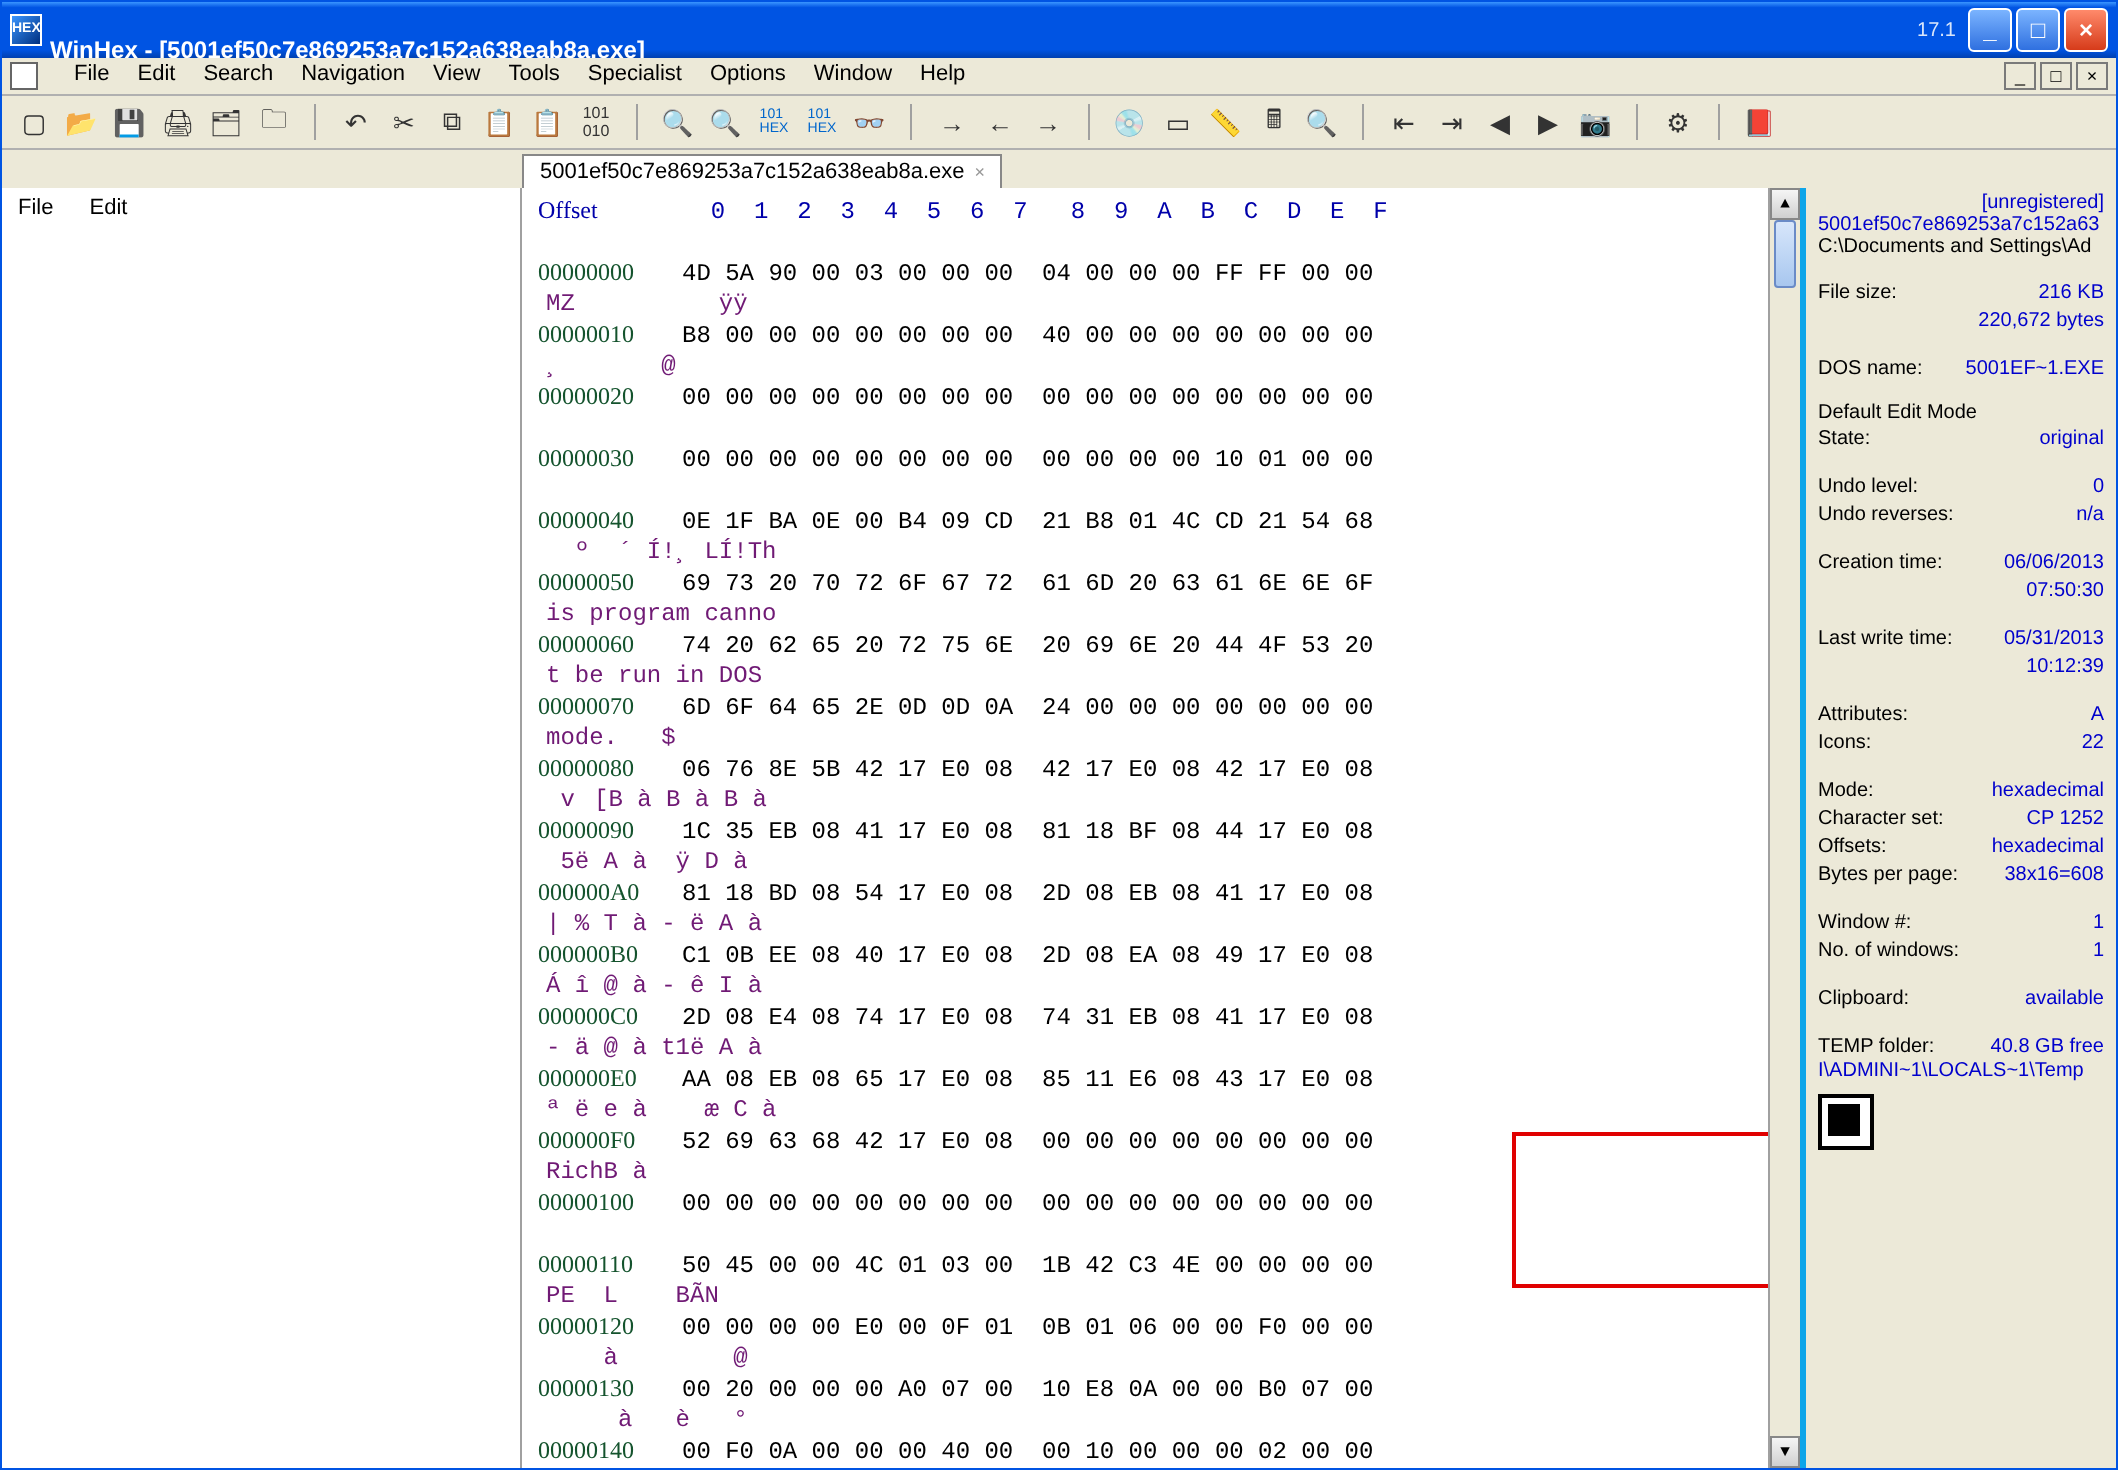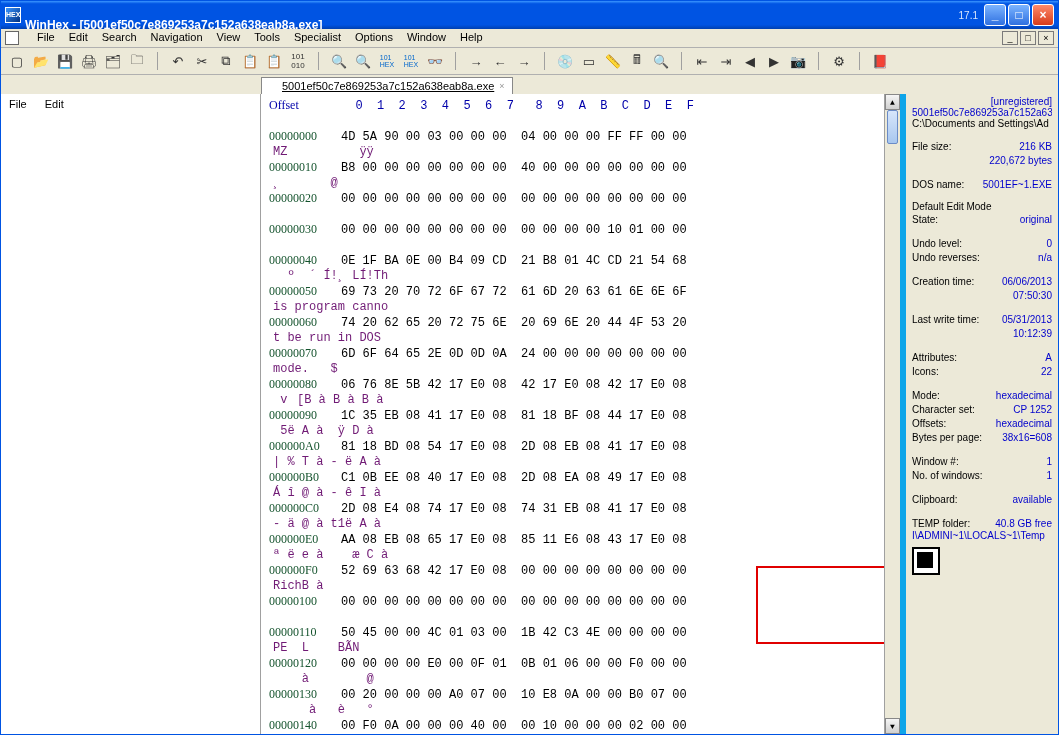--- a/index.html
+++ b/index.html
@@ -13,39 +13,39 @@
   .win-btn { width:22px; height:22px; border:1px solid #fff; border-radius:3px; background: linear-gradient(180deg,#7bb4ff,#2f70e0); color:#fff; display:flex; align-items:center; justify-content:center; font-weight:bold; font-size:12px; }
   .win-btn.close { background: linear-gradient(180deg,#ff8a6b,#d63b1a); }
   .menubar { background:#ece9d8; border-bottom:1px solid #b0b0b0; padding:2px 4px; display:flex; gap:14px; position:relative; }
   .menubar .mi { cursor:default; }
   .menubar .sysbtns { position:absolute; right:4px; top:2px; display:flex; gap:2px;}
   .menubar .sysbtns .sb { width:16px; height:14px; border:1px solid #7a7a7a; background:#ece9d8; font-size:9px;line-height:12px;text-align:center;}
   .toolbar { background:#ece9d8; border-bottom:1px solid #b0b0b0; padding:3px 6px; display:flex; align-items:center; gap:4px; }
   .sep { width:1px; height:18px; background:#a0a0a0; margin:0 6px;}
   .tbtn { width:20px; height:20px; border:1px solid transparent; display:flex; align-items:center; justify-content:center; font-size:13px; color:#333; }
   .tab-row { background:#ece9d8; padding:2px 0 0 260px; }
-  .tab { display:inline-block; background:#fff; border:1px solid #888; border-bottom:none; padding:2px 18px 2px 20px; font-size:11px; position:relative;text-decoration:underline;}
+  .tab { display:inline-block; background:#fff; border:1px solid #888; border-bottom:none; padding:2px 18px 2px 8px; font-size:11px; position:relative;}
   .tab .x { position:absolute; right:3px; top:3px; width:10px; height:10px; font-size:9px; color:#999;}
   .ws { flex:1; display:flex; background:#fff; overflow:hidden; }
   .left-pane { width:260px; background:#fff; border-right:1px solid #a0a0a0; padding:4px 8px; display:flex; gap:18px; font-size:11px;}
   .left-pane span{ text-decoration:underline; text-decoration-color:transparent;}
   .hex-pane { flex:1; overflow:hidden; position:relative; font-family: 'Courier New', monospace; font-size:12px; }
   .scrollbar { position:absolute; right:0; top:0; bottom:0; width:16px; background:#ece9d8; border-left:1px solid #a0a0a0;}
   .sb-btn { height:16px; background:linear-gradient(180deg,#f5f5f5,#d0d0d0); border:1px solid #888; display:flex; align-items:center; justify-content:center; font-size:8px;}
   .sb-thumb { position:absolute; top:16px; left:2px; right:2px; height:34px; background:linear-gradient(180deg,#d7e6fb,#a8c7ef); border:1px solid #6a8bc7; border-radius:2px;}
   .hex-table { padding:4px 8px; line-height:15px; }
   .hdr-row { color:#0000aa; }
   .hdr-row span, .row span { display:inline-block; }
   .col-off { width:72px; color:#0000aa;font-family:Liberation Serif, serif; }
   .col-hex { width:422px; white-space:pre; }
   .col-asc { width:176px; white-space:pre; color:#701a75; padding-left:4px;}
   .row .col-off { color:#14532d; }
   .row .col-hex { color:#000; }
   .highlight-box { position:absolute; border:2px solid #e00000; pointer-events:none; }
-  .right-pane { width:158px; background:#ece9d8; border-left:6px solid #0ea5e9; padding:0 6px 6px 6px; font-size:10px; color:#000; }
+  .right-pane { width:158px; background:#ece9d8; border-left:3px solid #0ea5e9; padding:0 6px 6px 6px; font-size:10px; color:#000; }
   .rp-link { color:#0000cc; text-align:right; }
   .rp-row { display:flex; justify-content:space-between; margin-top:1px; line-height:13px;}
   .rp-row .v { color:#0000cc; text-align:right; }
   .rp-sep { height:10px; }
   .rp-title { color:#000; }
   .rp-swatch { width:28px; height:28px; border:2px solid #000; background:#fff; margin-top:6px; position:relative;}
   .rp-swatch::after{content:""; position:absolute; left:3px; top:3px; width:16px; height:16px; background:#000;}
   .overflow-tiny { font-size:10px; color:#0000cc; white-space:nowrap; overflow:hidden; text-overflow:clip; display:block;}
   .menubar .doc-icon { width:14px; height:14px; border:1px solid #666; background:#fff; margin-right:4px;}
 </style>

